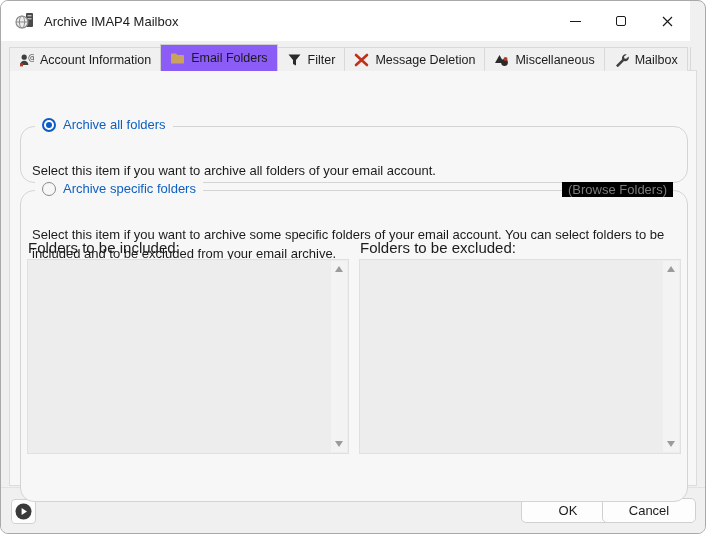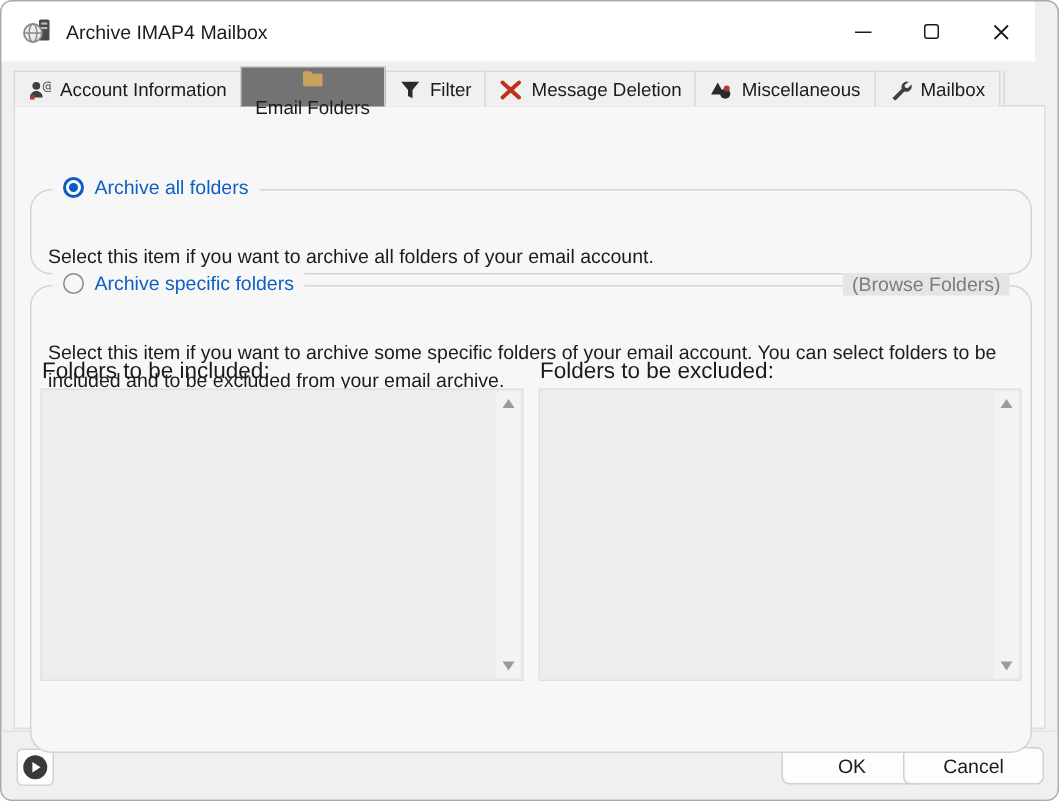--- a/index.html
+++ b/index.html
@@ -18,34 +18,34 @@
   .win-btn { width:46px; height:40px; display:flex; align-items:center; justify-content:center; cursor:default; }
   .glyph-min { width:11px; height:1px; background:#1b1b1b; }
   .glyph-max { width:10px; height:10px; border:1px solid #1b1b1b; border-radius:2px; }
   
   .tabstrip { position:absolute; left:8px; right:8px; top:43px; height:27px;
               display:flex; align-items:flex-end; z-index:3; }
   .tab { height:24px; display:flex; align-items:center; gap:6px; padding:0 9px;
          background:#f0f0f0; border:1px solid #d9d9d9; border-bottom:none;
          font-size:12.5px; white-space:nowrap; margin-left:-1px; cursor:default; }
   .tab:first-child { margin-left:0; }
-  .tab.selected { height:27px; background:#737373; border-color:#cfcfcf; z-index:4; position:relative;flex-direction:column; }
+  .tab.selected { height:27px; background:#8b5cf6; border-color:#cfcfcf; z-index:4; position:relative; }
   .tab .ticon { width:15px; height:14px; flex:0 0 auto; }
   .tab-sliver { height:24px; width:5px; border-left:1px solid #d9d9d9; margin-left:2px; }
   
   .panel { position:absolute; left:8px; right:8px; top:69px; bottom:47px;
            background:#f7f7f7; border:1px solid #dcdcdc; z-index:2; }
   .intro { position:absolute; left:10px; right:10px; top:8px; line-height:1.45; }
   .groupbox { position:absolute; border:1px solid #d4d4d4; border-radius:14px; background:#f7f7f7; }
   .gb-all { left:10px; width:668px; top:55px; height:57px; }
   .gb-specific { left:10px; width:668px; top:119px; height:312px; }
   .gb-legend { position:absolute; top:-10px; left:14px; background:#f7f7f7; padding:0 7px;
                display:flex; align-items:center; gap:7px; cursor:default; }
   .gb-legend .lbl { color:#0f5fc2; font-size:13px; }
-  .gb-browse { position:absolute; top:-9px; right:14px; background:#e5e5e5; padding:0 6px;
+  .gb-browse { position:absolute; top:-9px; right:14px; background:#000000; padding:0 6px;
                color:#7c7c7c; font-size:13px; }
   .radio { width:14px; height:14px; border-radius:50%; flex:0 0 auto; position:relative; }
   .radio.on { border:2px solid #0b5cc4; background:#ffffff; }
   .radio.on::after { content:""; position:absolute; left:2px; top:2px; width:6px; height:6px;
                      border-radius:50%; background:#0b5cc4; }
   .radio.off { border:1px solid #8a8a8a; background:#f7f7f7; }
   .gb-desc { position:absolute; left:11px; right:11px; top:14px; line-height:1.45;margin-top:21px; }
   .list-label { position:absolute; font-size:15px; }
   .lbl-included { left:7px; top:48px; }
   .lbl-excluded { left:339px; top:48px; }

